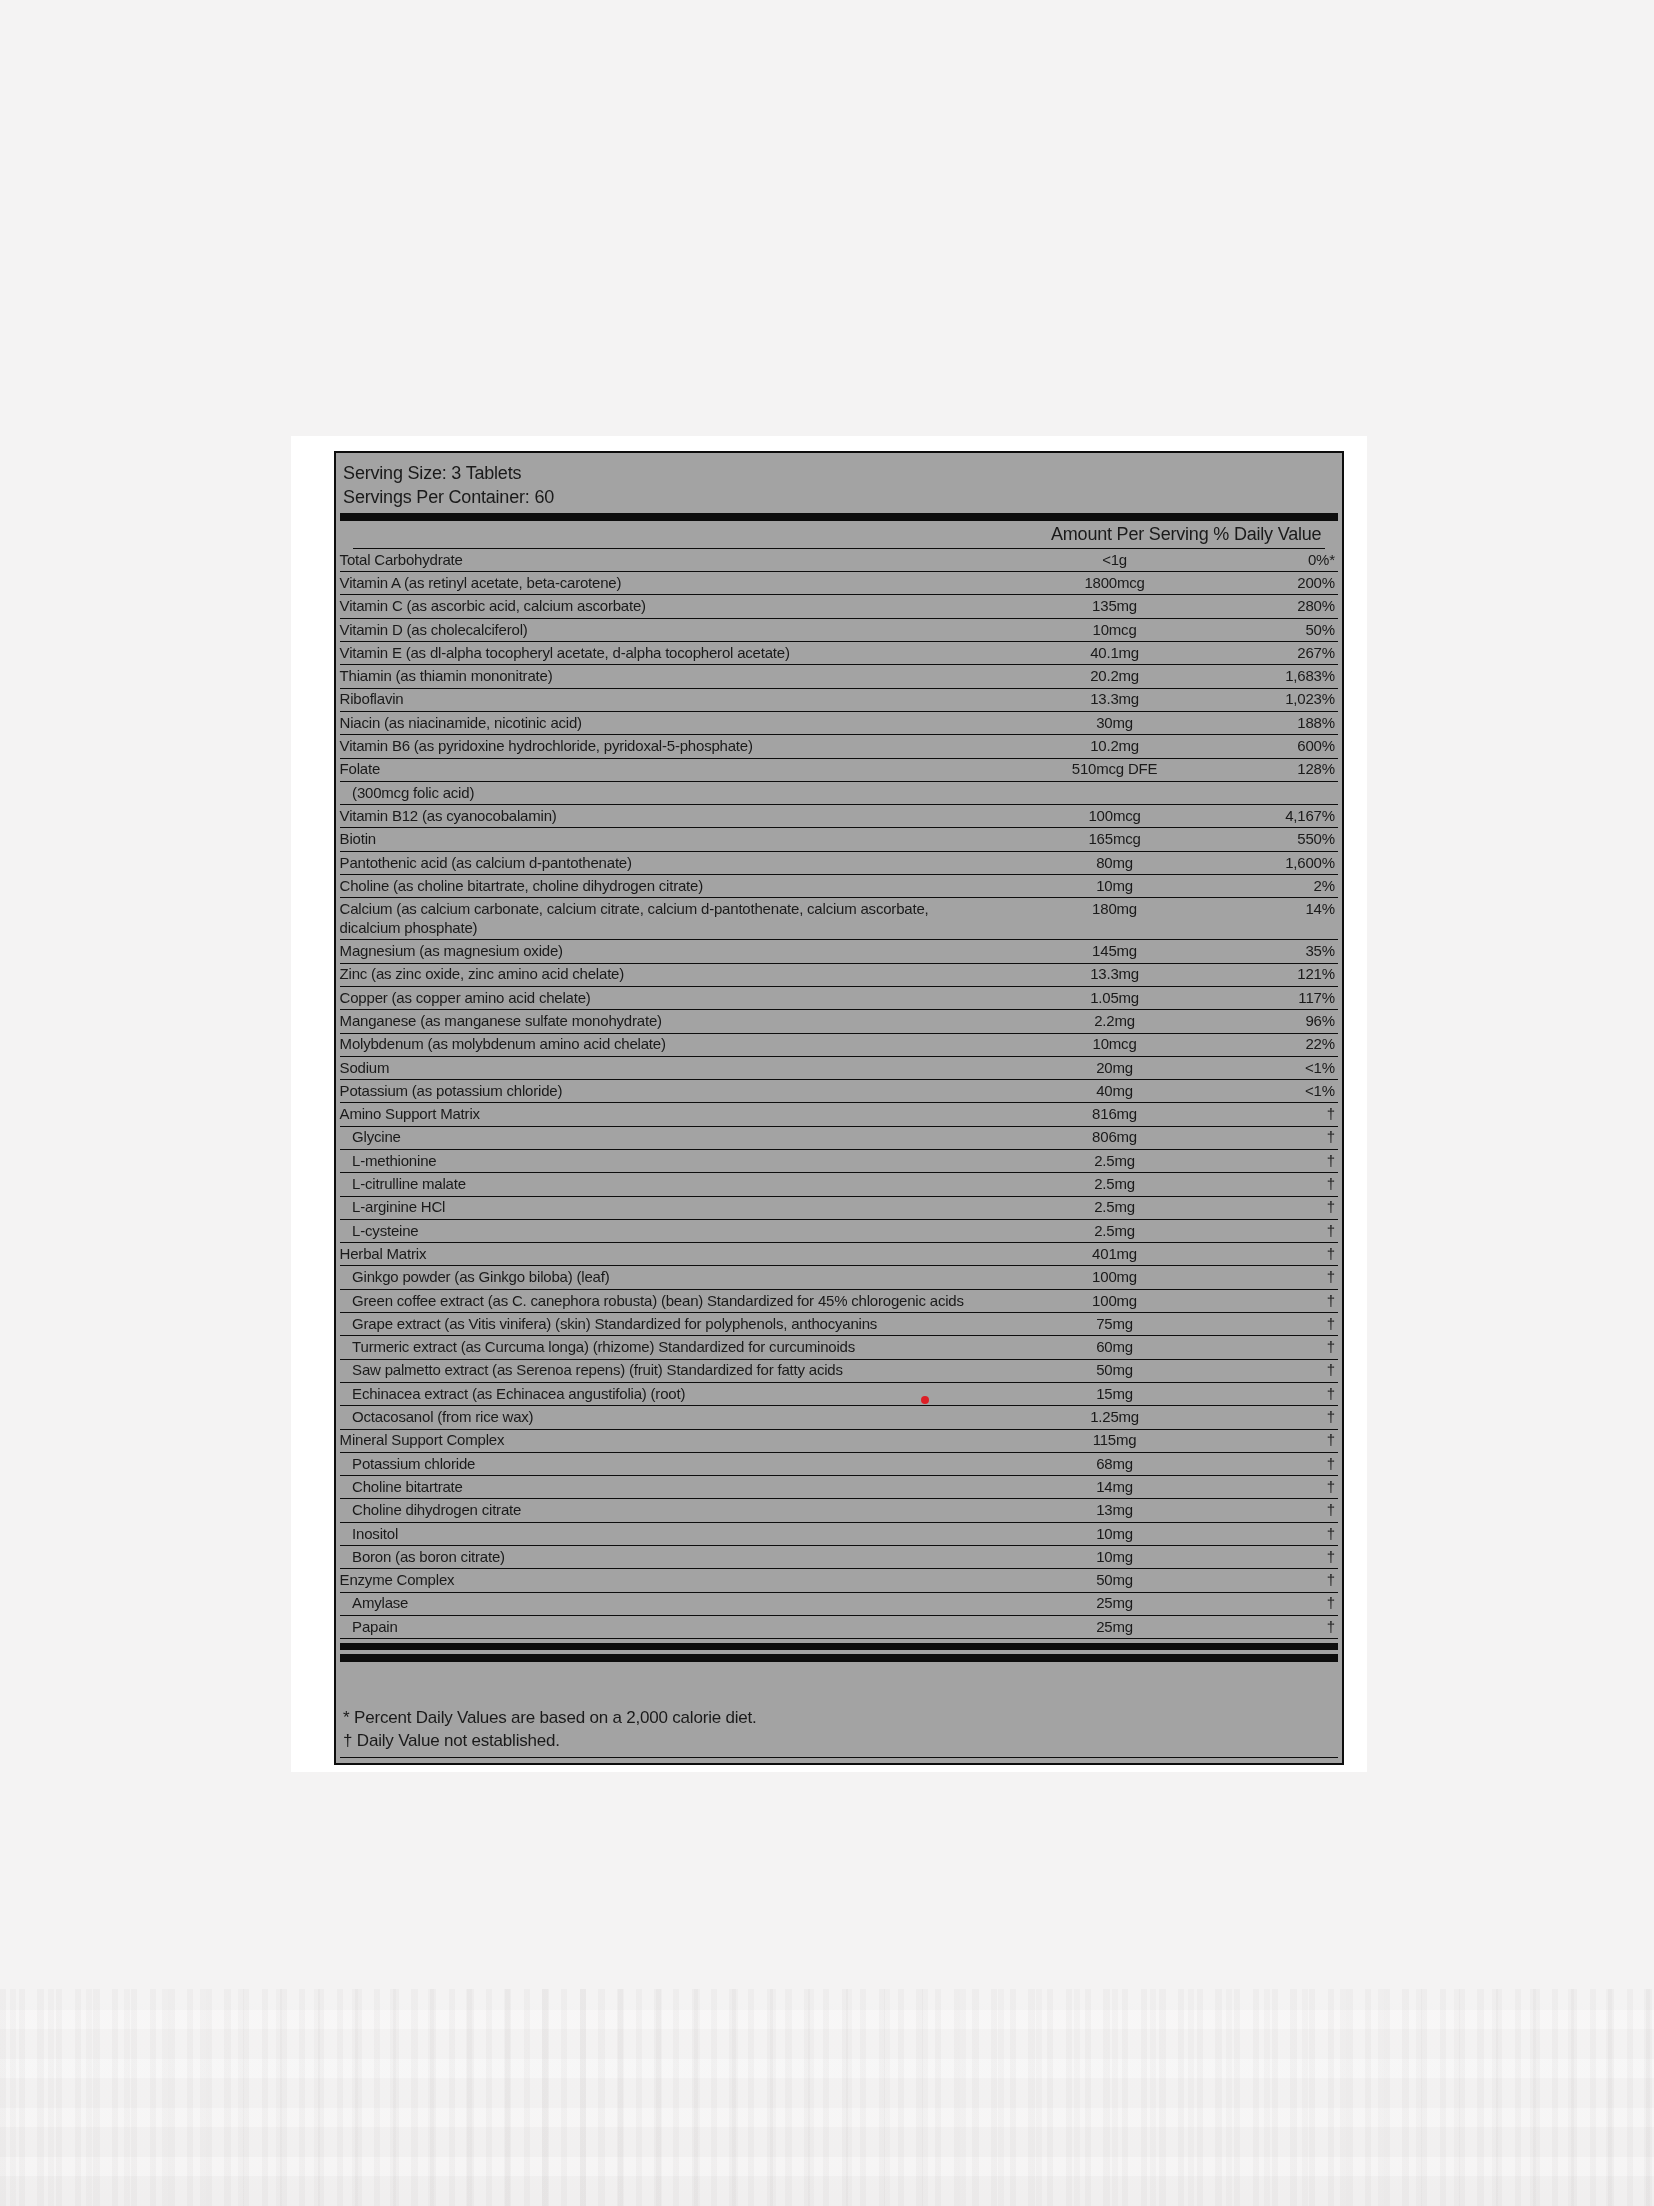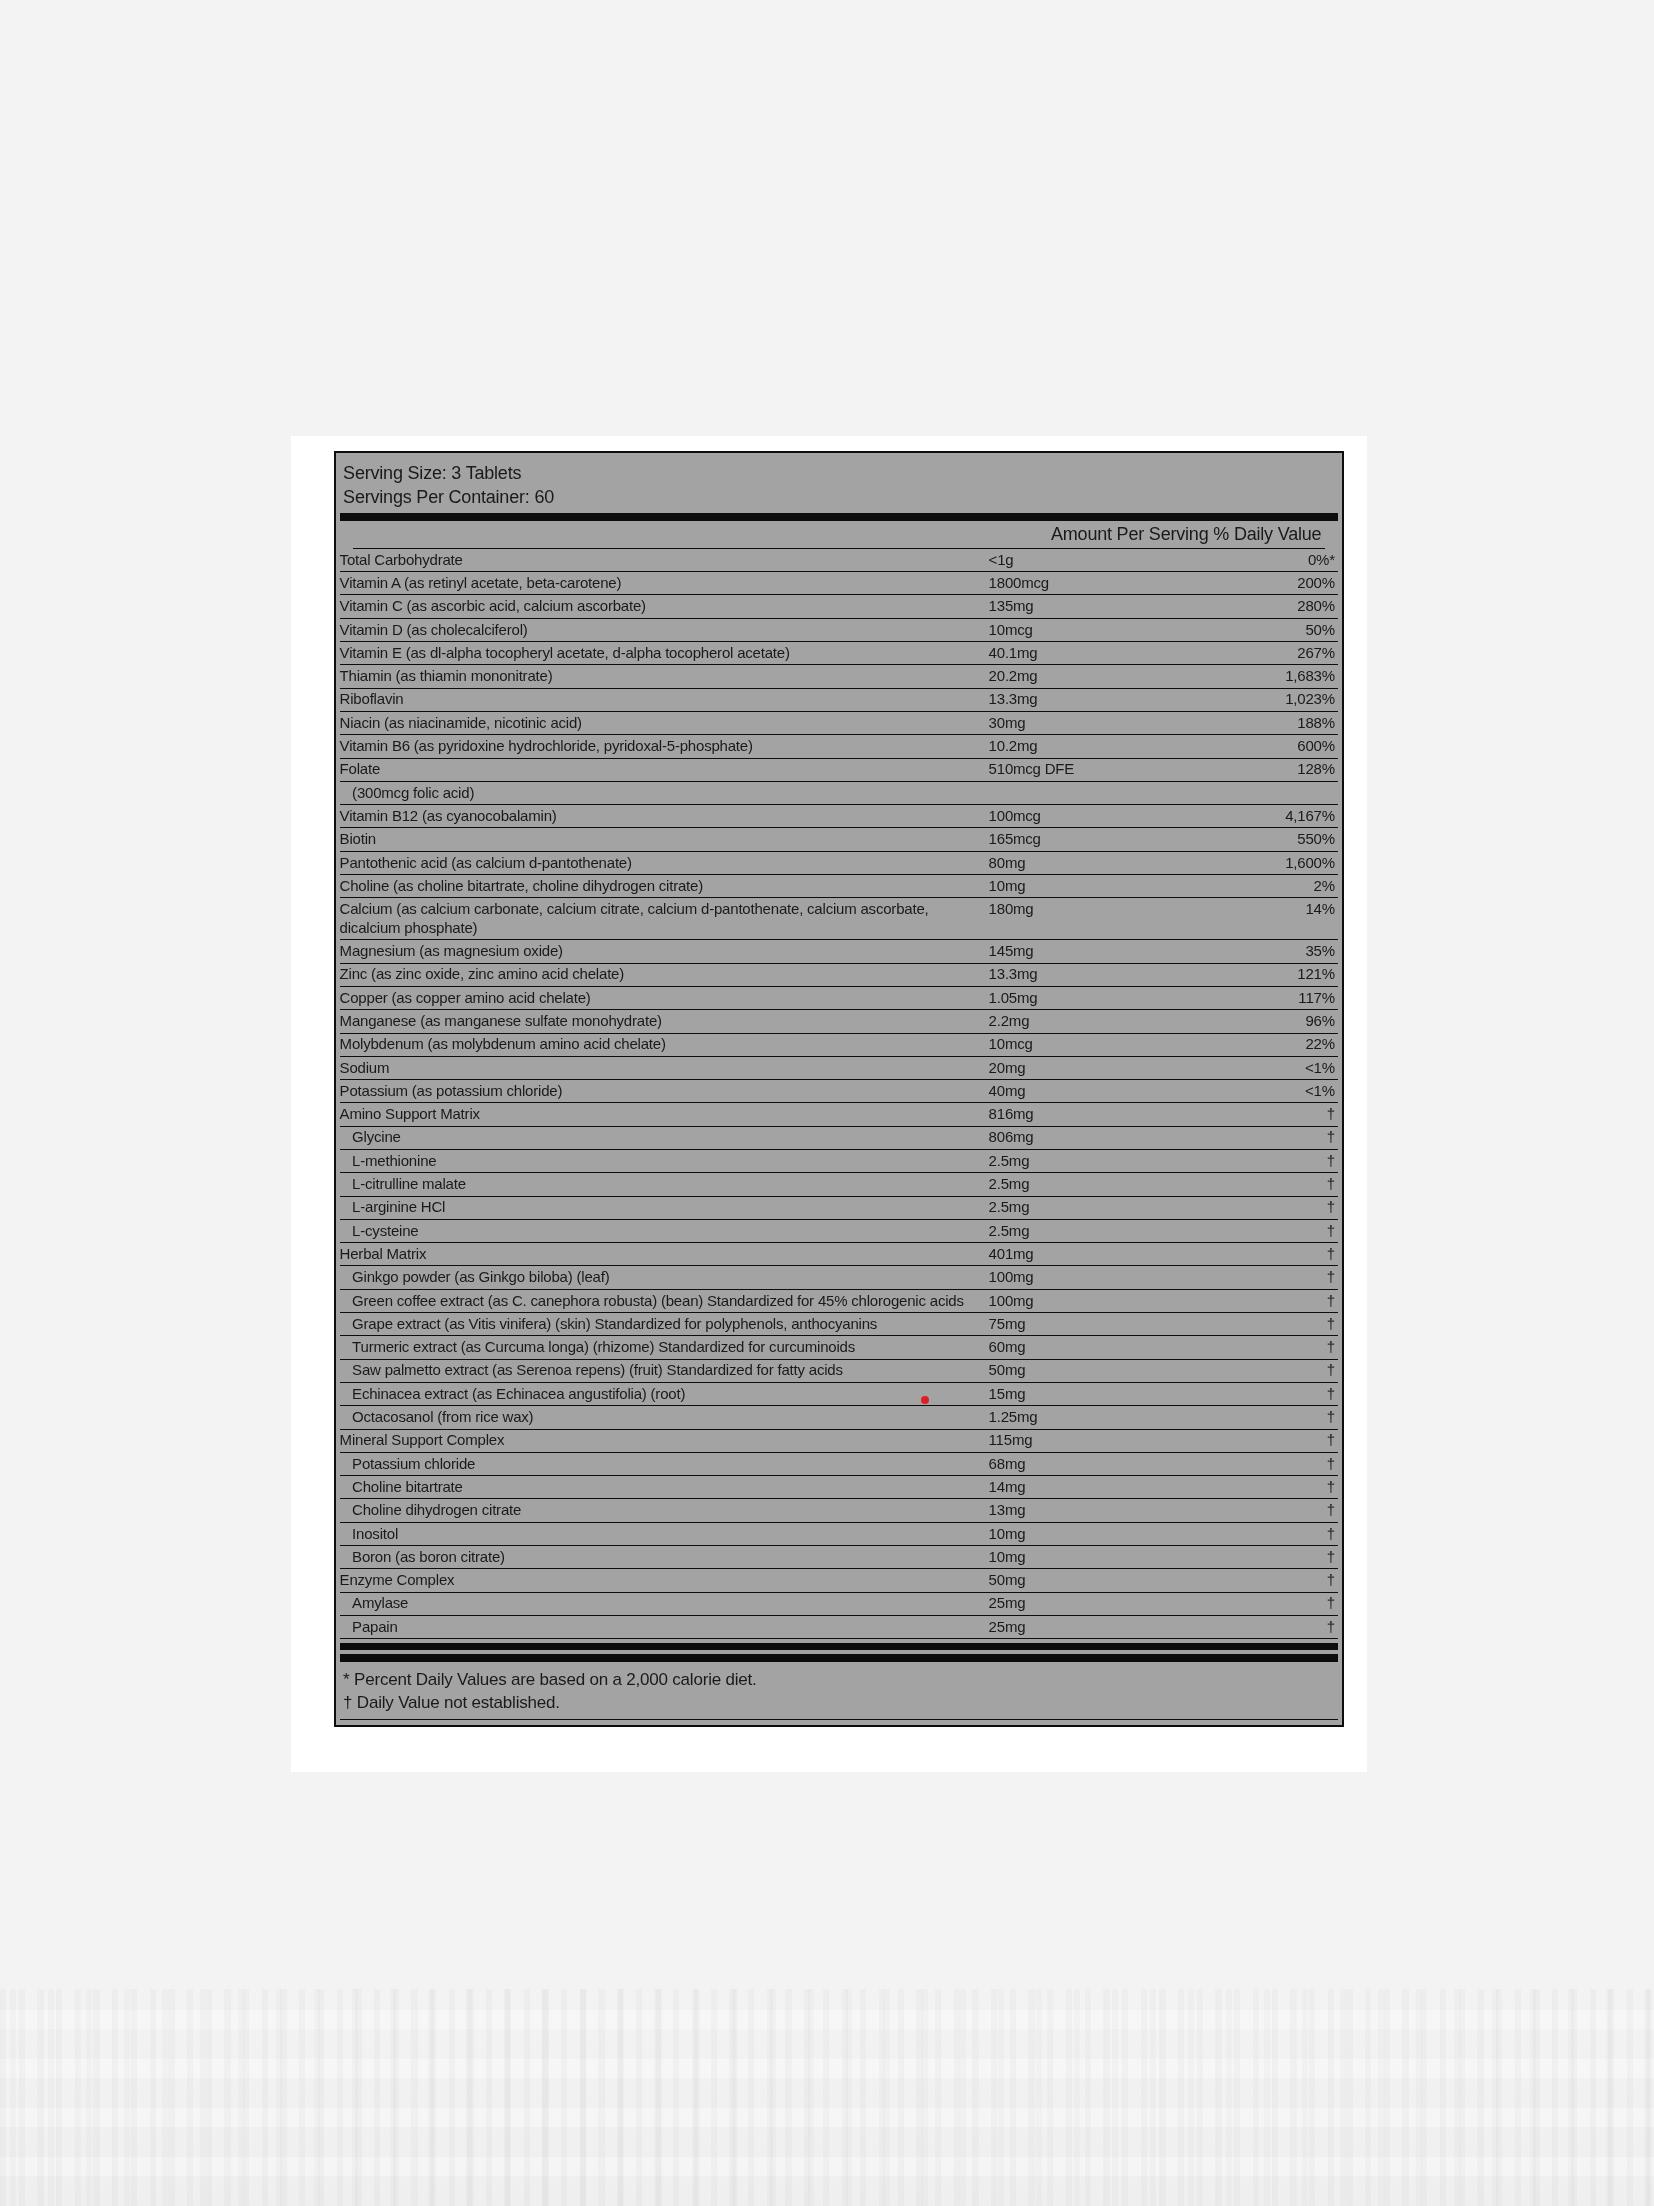--- a/index.html
+++ b/index.html
@@ -45,27 +45,27 @@
   .rows { margin:0 3.6px; border-bottom:1.8px solid var(--rule,#0d0d0d); }
   .row {
     display:flex; align-items:flex-start;
     border-top:1.8px solid var(--rule,#0d0d0d);
     padding:1.8px 0;
     font-size:15px; line-height:18.7px;
   }
   .row:first-child { border-top:none; }
   .row .name { width:649px; }
   .row .name.indent { text-indent:12.5px; }
-  .row .amt { flex:1; text-align:left; padding-right:5.3px; white-space:nowrap; }
+  .row .amt { flex:1; text-align:center; padding-right:5.3px; white-space:nowrap; }
   .row .dv { width:89px; text-align:right; padding-right:3.6px; white-space:nowrap; }
 
   .double-bars { margin-top:3.6px; }
   .double-bars .bar + .bar { margin-top:4.5px; }
 
-  .footnotes { padding:6.2px 3.6px 4.5px 7.1px; font-size:17px; line-height:23px; }
+  .footnotes { padding:6.2px 3.6px 4.5px 7.1px; font-size:17px; line-height:23px;margin-top:38px; }
 
   .bottom-rule { border-top:1.8px solid var(--rule,#0d0d0d); margin:0.9px 3.6px 0; height:1.8px; }
 
   .red-dot {
     position:absolute; left:921px; top:1396px;
     width:8px; height:8px; border-radius:50%;
     background:var(--dot,#dd1f26);
   }
 
   .texture {

